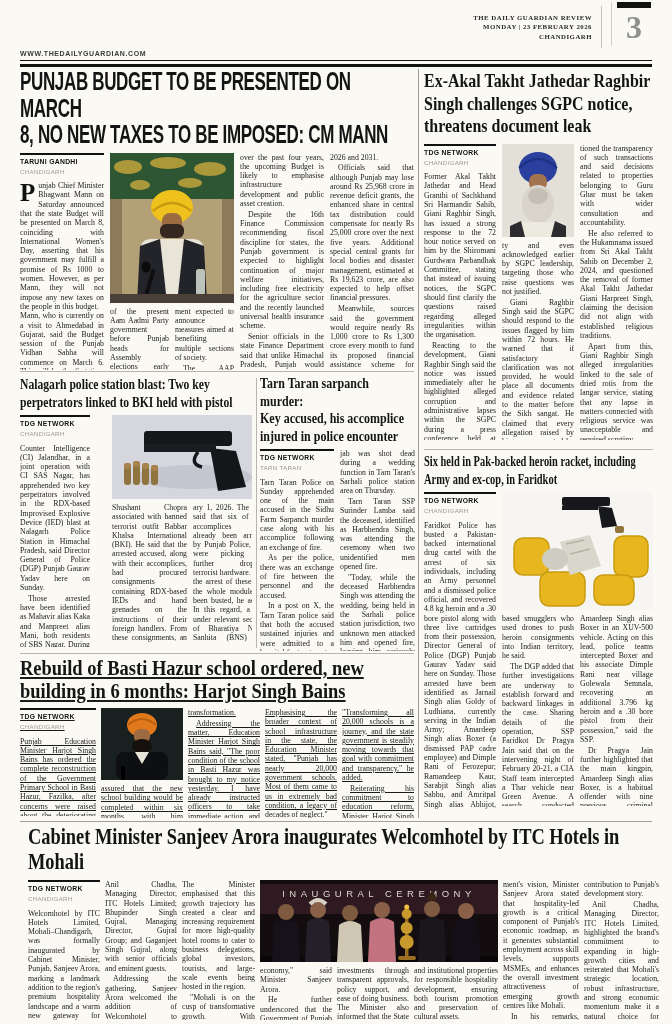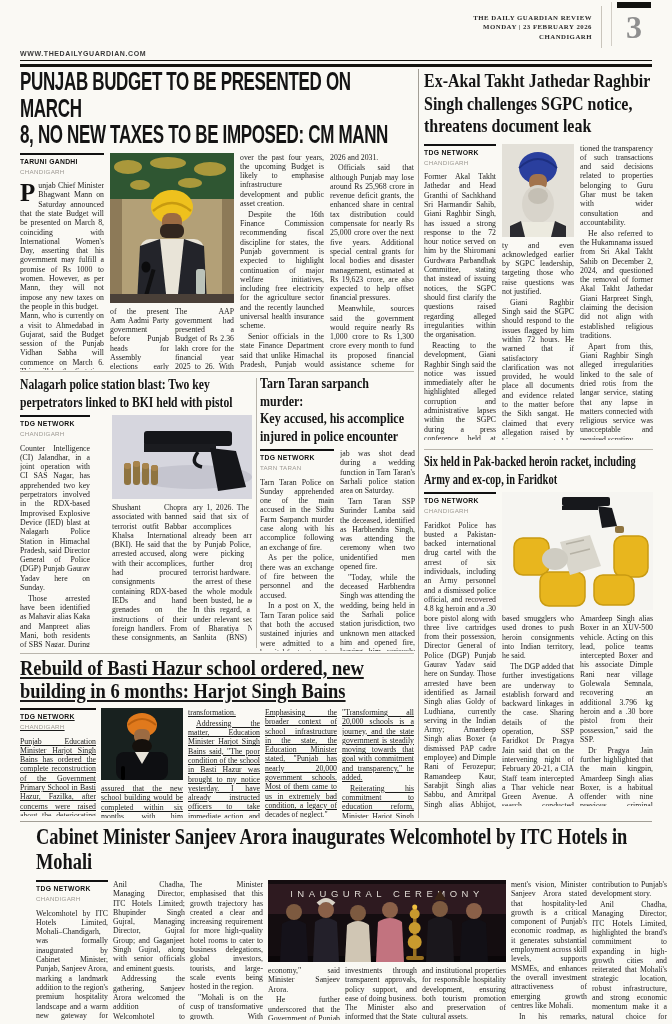--- a/index.html
+++ b/index.html
@@ -104,20 +104,21 @@
           <rect x="38" y="116" width="4" height="26" transform="rotate(16 40 129)" fill="#0f0f10"></rect>
           <ellipse cx="36" cy="114" rx="4.5" ry="5.5" fill="#0b0b0c"></ellipse>
           <rect x="86" y="116" width="9" height="26" rx="2.5" fill="#d6dfd3" opacity="0.85"></rect>
           <rect y="141" width="124" height="9" fill="#4a4038"></rect>
         </svg>
         <div class="minis" style="gap:6px;">
           <div class="col paras" style="width:59px;height:84px;">
               <p>of the present Aam Aadmi Party government before Punjab heads for Assembly elections early next year, higher overall spending is anticipated.</p>
             </div>
           <div class="col paras" style="width:59px;height:84px;">
+              <p>ment expected to announce measures aimed at benefiting multiple sections of society.</p>
               <p>The AAP government had presented a Budget of Rs 2.36 lakh crore for the financial year 2025 to 26. With capital expenditure remaining relatively low</p>
             </div>
         </div>
       </div>
       <div class="col paras" style="width:84px;height:240px;">
           <p>over the past four years, the upcoming Budget is likely to emphasise infrastructure development and public asset creation.</p>
           <p>Despite the 16th Finance Commission recommending fiscal discipline for states, the Punjab government is expected to highlight continuation of major welfare initiatives, including free electricity for the agriculture sector and the recently launched universal health insurance scheme.</p>
           <p>Senior officials in the state Finance Department said that unlike Himachal Pradesh, Punjab would face limited financial impact due to the denial of revenue deficit grant by the Finance Commission. They pointed out that the state's share in horizontal devolution of central taxes has increased from 1.807 per cent to 1.996 per cent, which is expected to bring nearly Rs 5,000 crore annually between</p>
         </div>
       <div class="col paras" style="width:84px;height:240px;">
@@ -189,21 +190,21 @@
           <div class="by-name">TDG NETWORK</div>
           <div class="by-loc">TARN TARAN</div>
         </div>
         <div class="paras">
             <p>Tarn Taran Police on Sunday apprehended one of the main accused in the Sidhu Farm Sarpanch murder case along with his accomplice following an exchange of fire.</p>
             <p>As per the police, there was an exchange of fire between the personnel and the accused.</p>
             <p>In a post on X, the Tarn Taran police said that both the accused sustained injuries and were admitted to a hospital for treatment.</p>
           </div>
       </div>
       <div class="col paras" style="width:75px;height:212px;">
-          <p>jab was shot dead during a wedding function in Tarn Taran's Sarhali police station area on Saturday.</p>
+          <p>jab was shot dead during a wedding function in Tarn Taran's Sarhali police station area on Thursday.</p>
           <p>Tarn Taran SSP Surinder Lamba said the deceased, identified as Harbhendra Singh, was attending the ceremony when two unidentified men opened fire.</p>
           <p>"Today, while the deceased Harbhendra Singh was attending the wedding, being held in the Sarhali police station jurisdiction, two unknown men attacked him and opened fire, leaving him seriously injured and dying on the way to the hospital," he said.</p>
         </div>
     </div>
   </section>
 
   <div class="vrule" style="left:418px;top:69px;height:749px;border-left-color:#a29e95;"></div>
 
   <section class="art" style="left:424px;top:70px;width:229px;height:377px;">
     <h2 class="hl" style="margin:0 0 6px;font-size:19px;line-height:22.5px;transform:scaleX(.84);width:119%;">Ex-Akal Takht Jathedar Raghbir
@@ -332,21 +333,21 @@
         </div>
       <div class="col paras" style="width:72px;height:110px;">
           <p>"Transforming all 20,000 schools is a journey, and the state government is steadily moving towards that goal with commitment and transparency," he added.</p>
           <p>Reiterating his commitment to education reform, Minister Harjot Singh Bains said, "This is not about tall claims. It is about accountability and sustained action. Education is not politics for me; it is my passion and responsibility."</p>
         </div>
     </div>
   </section>
 
   <div class="hrule" style="left:20px;top:821px;width:632px;border-top-color:#a29e95;"></div>
 
-  <section class="art" style="left:36px;top:824px;width:632px;height:196px;">
+  <section class="art" style="left:28px;top:824px;width:632px;height:196px;">
     <h2 class="hl" style="margin:0 0 6px;font-size:23px;line-height:25px;transform:scaleX(.8);width:125%;">Cabinet Minister Sanjeev Arora inaugurates Welcomhotel by ITC Hotels in Mohali</h2>
     <div class="cols" style="gap:5px;">
       <div class="col" style="width:72px;height:158px;">
         <div class="byline">
           <div class="by-name">TDG NETWORK</div>
           <div class="by-loc">CHANDIGARH</div>
         </div>
         <div class="paras">
             <p>Welcomhotel by ITC Hotels Limited, Mohali–Chandigarh, was formally inaugurated by Cabinet Minister, Punjab, Sanjeev Arora, marking a landmark addition to the region's premium hospitality landscape and a warm new gateway for visitors, investors, and business travellers to Punjab.</p>
           </div>

